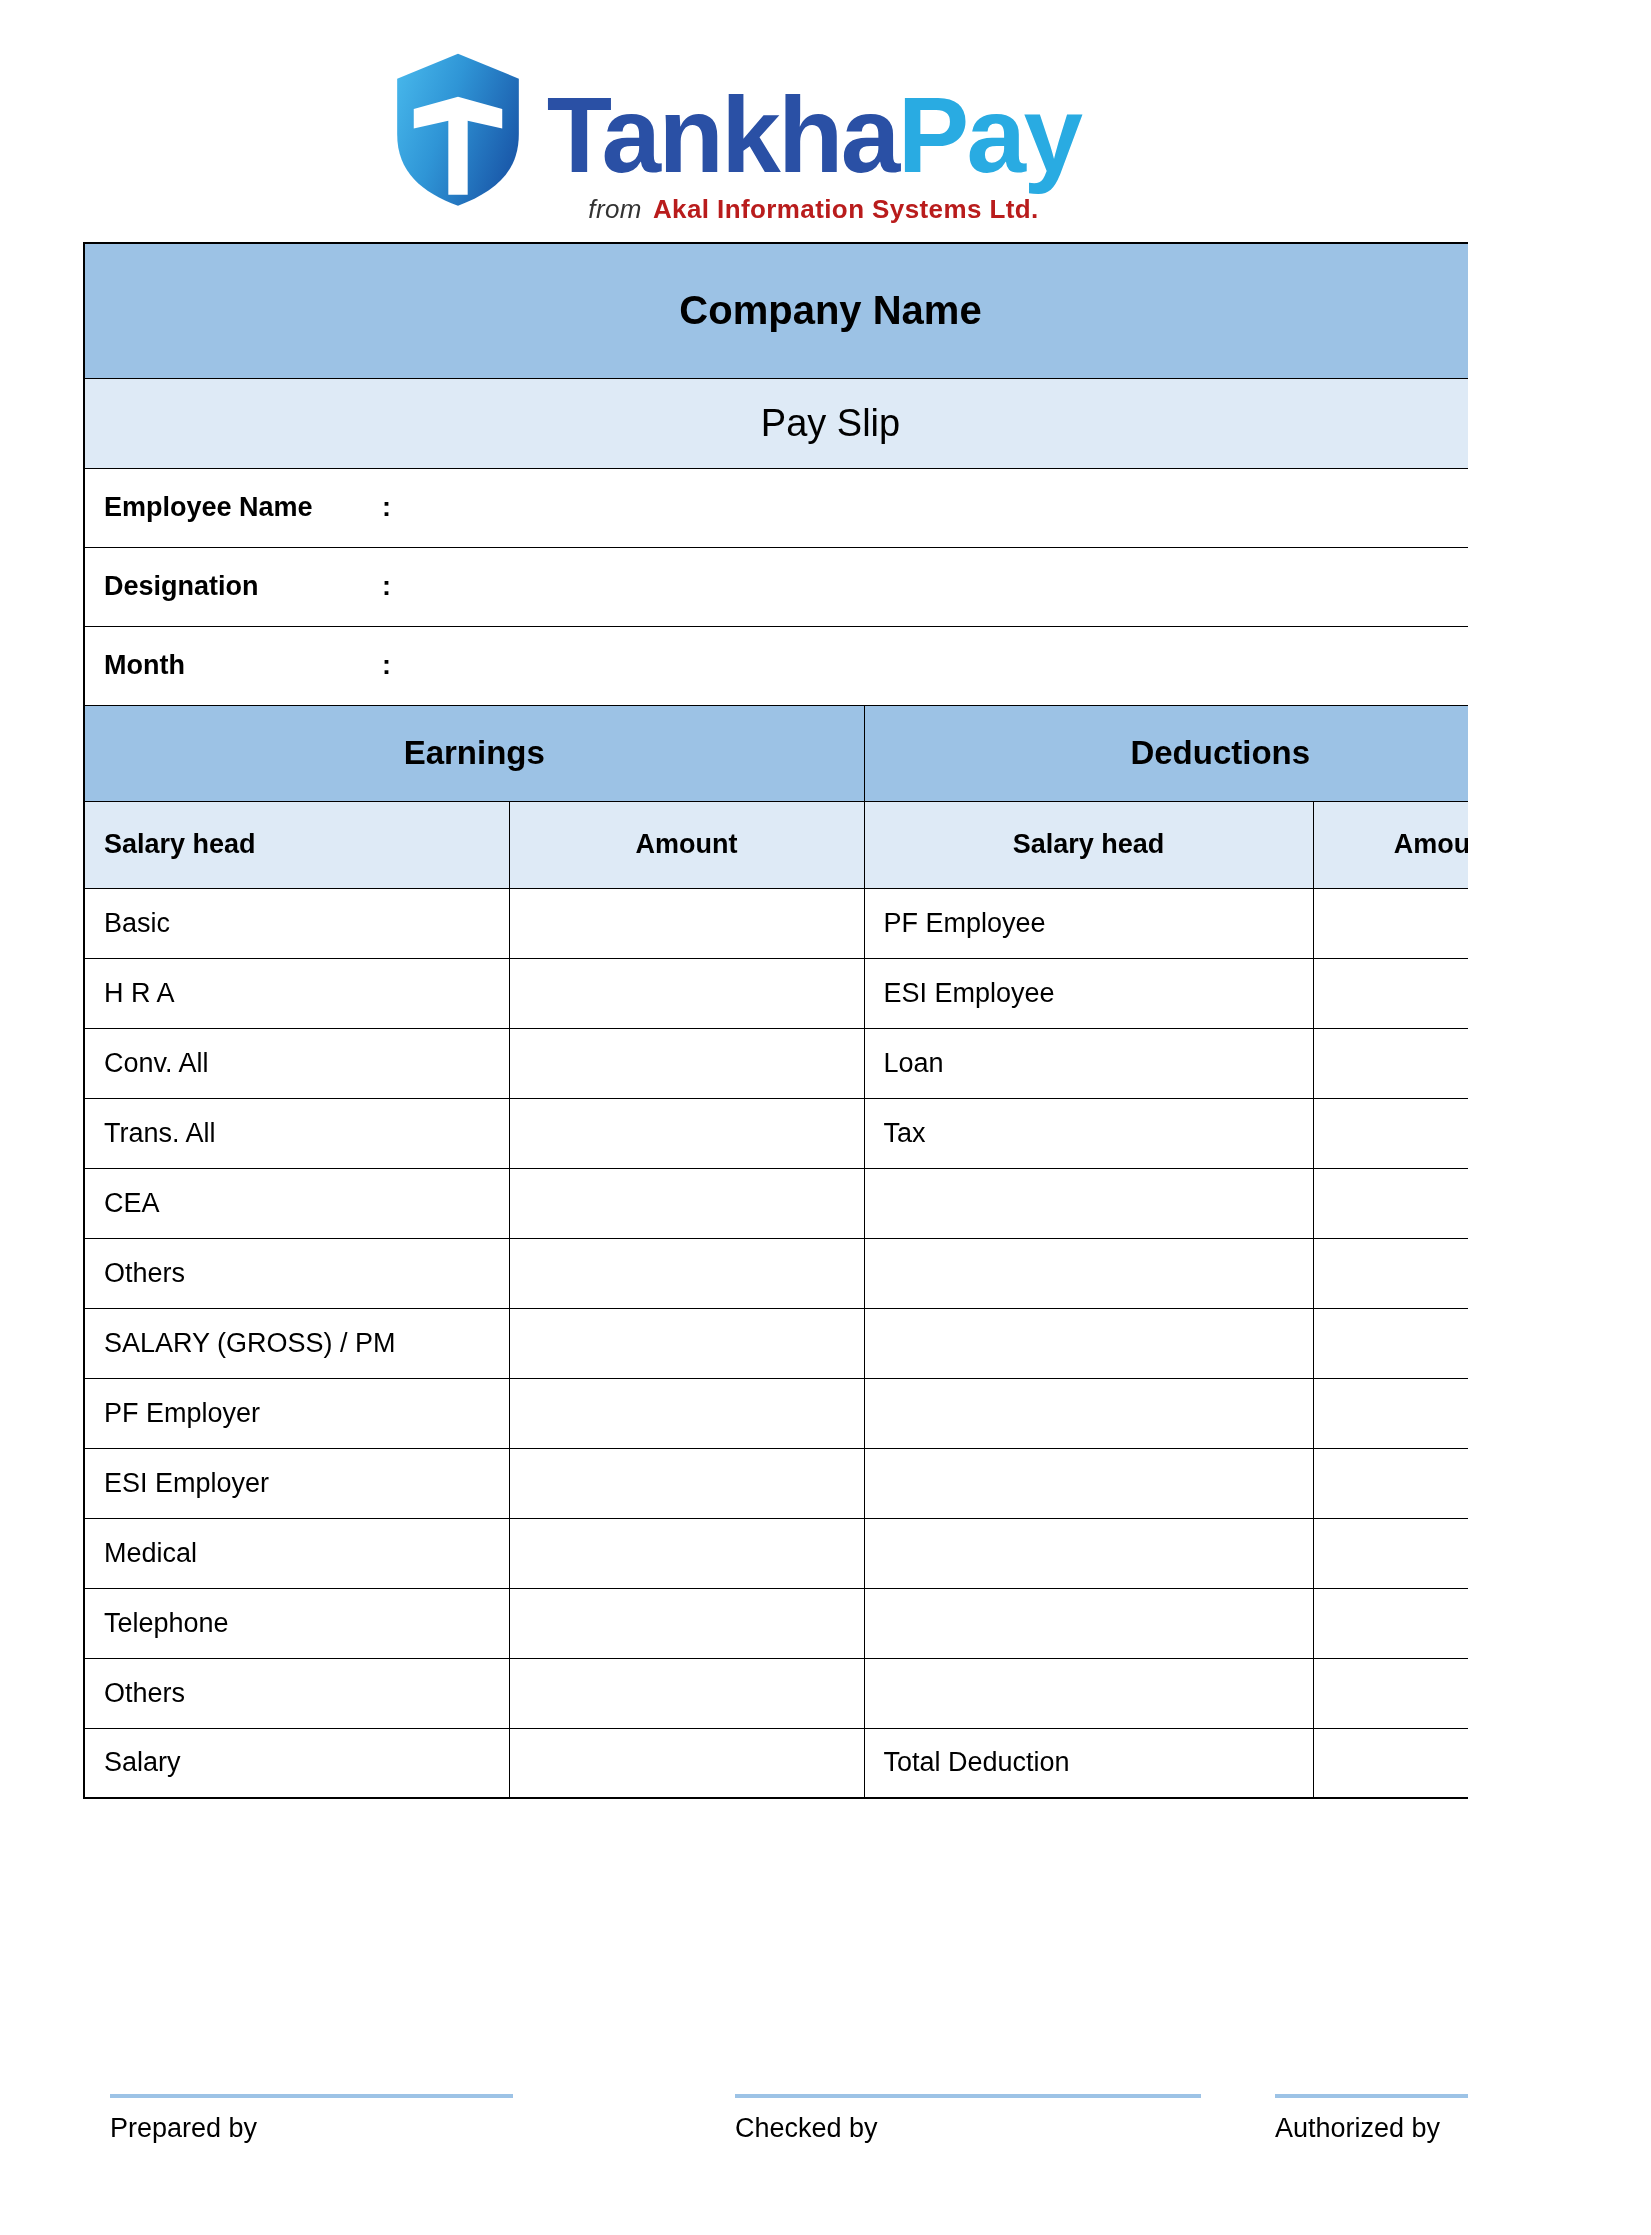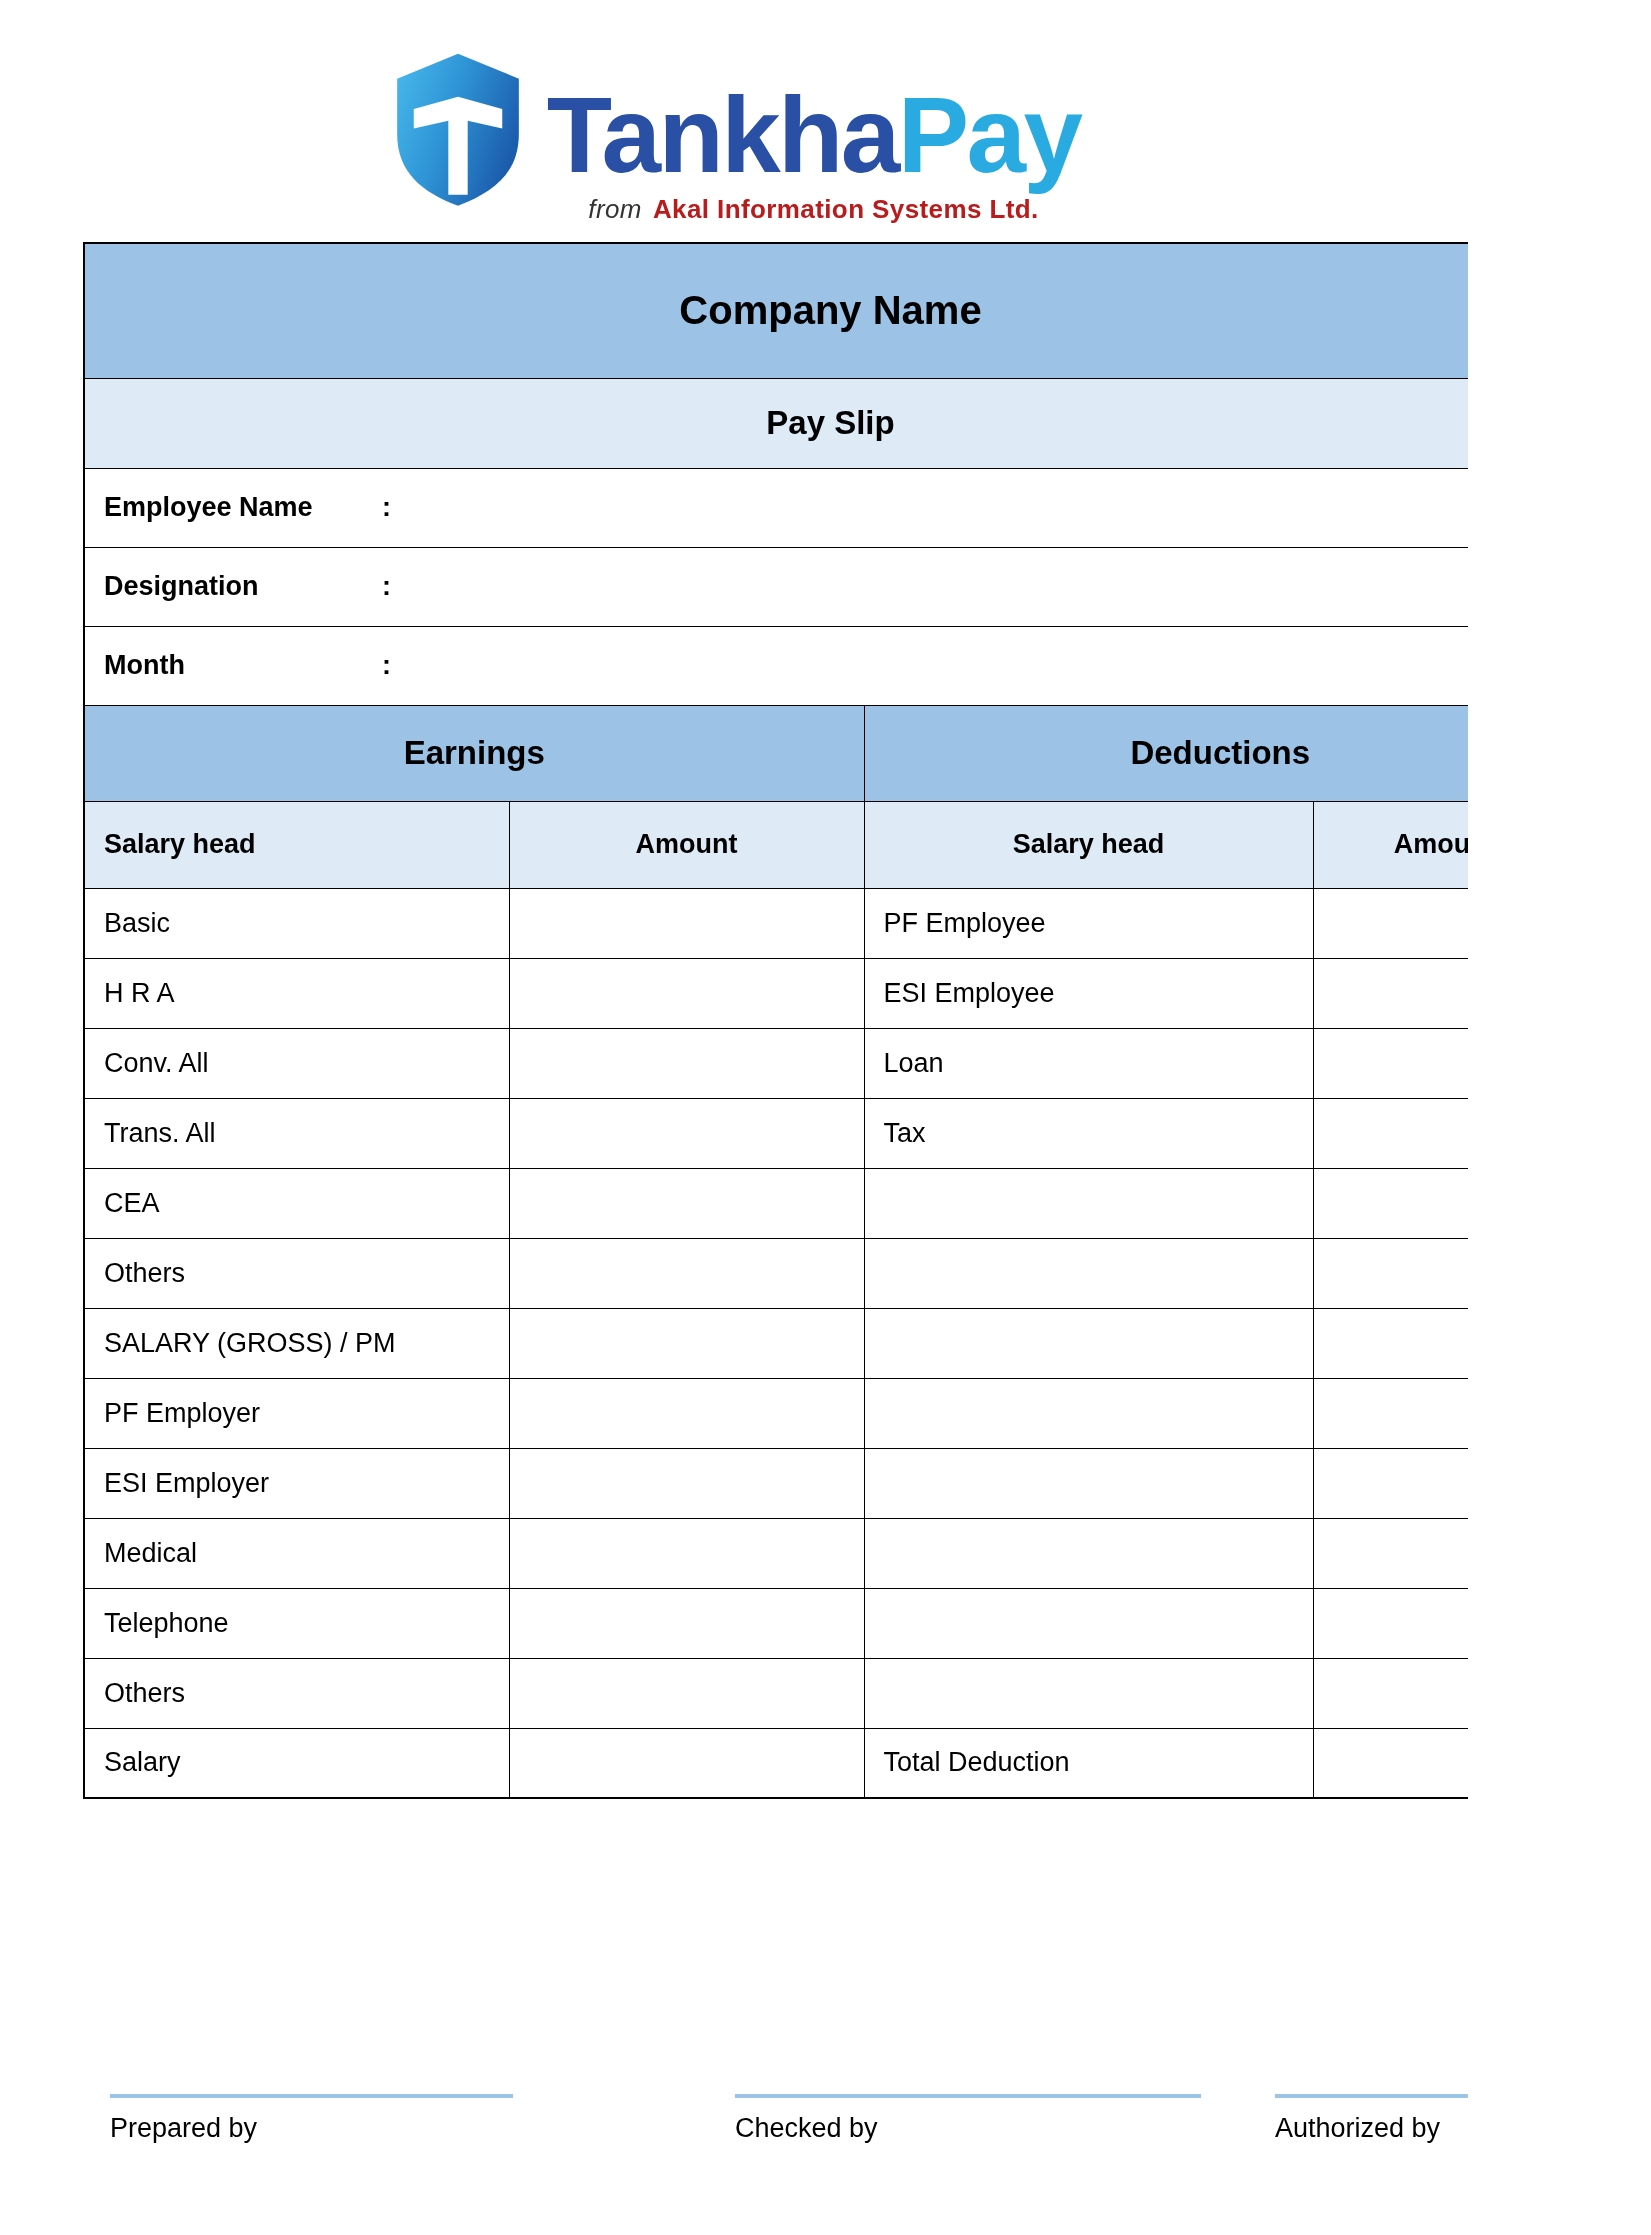--- a/index.html
+++ b/index.html
@@ -46,21 +46,21 @@
     vertical-align:middle; text-align:left;
     padding:0 7px 0 19px;
     overflow:hidden; white-space:nowrap;
   }
   tr.row-company   { height:135px; }
   tr.row-company th {
     background:#9CC2E5; font-size:40px; font-weight:bold; text-align:center; padding:0;
   }
   tr.row-payslip   { height:90px; }
   tr.row-payslip th {
-    background:#DEEAF6; font-size:33px; font-weight:bold; text-align:center; padding:0;
+    background:#DEEAF6; font-size:38px; font-weight:normal; text-align:center; padding:0;
   }
   tr.row-info { height:79px; }
   tr.row-info td { font-weight:bold; }
   .info-label { display:inline-block; width:278px; }
   tr.row-section { height:96px; }
   tr.row-section th {
     background:#9CC2E5; font-size:33px; font-weight:bold; text-align:center; padding:16px;
   }
   tr.row-colhead { height:87px; }
   tr.row-colhead th { background:#DEEAF6; font-weight:bold; }

